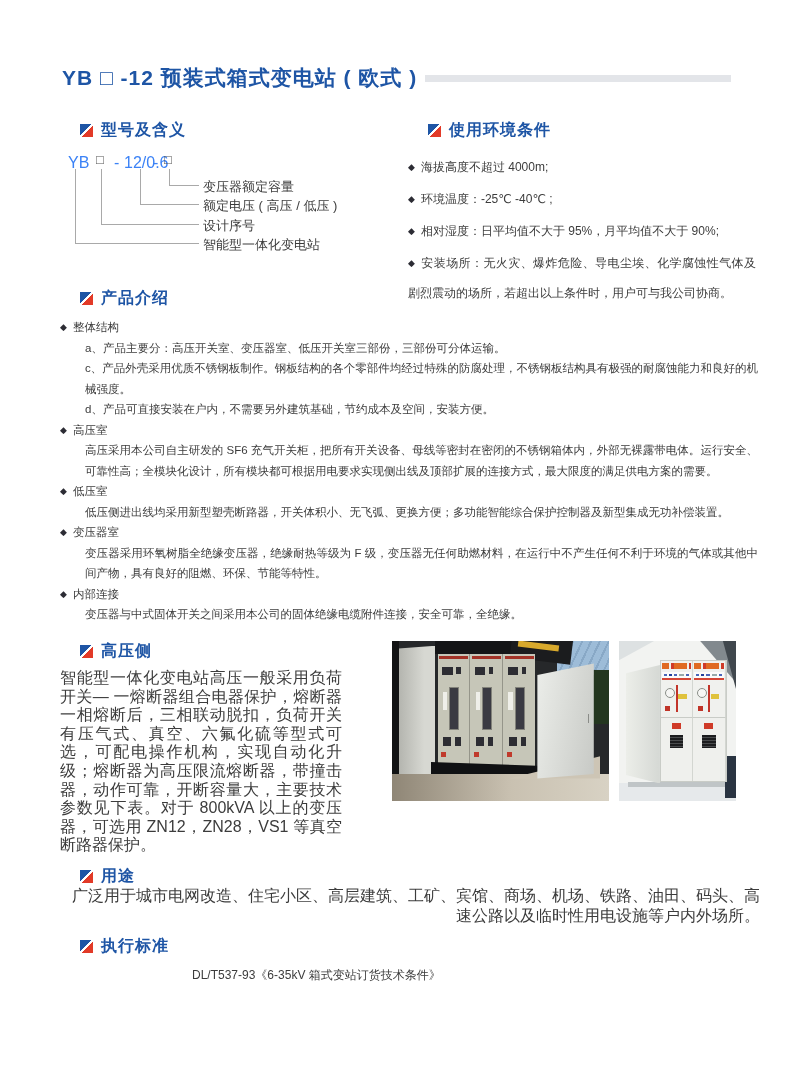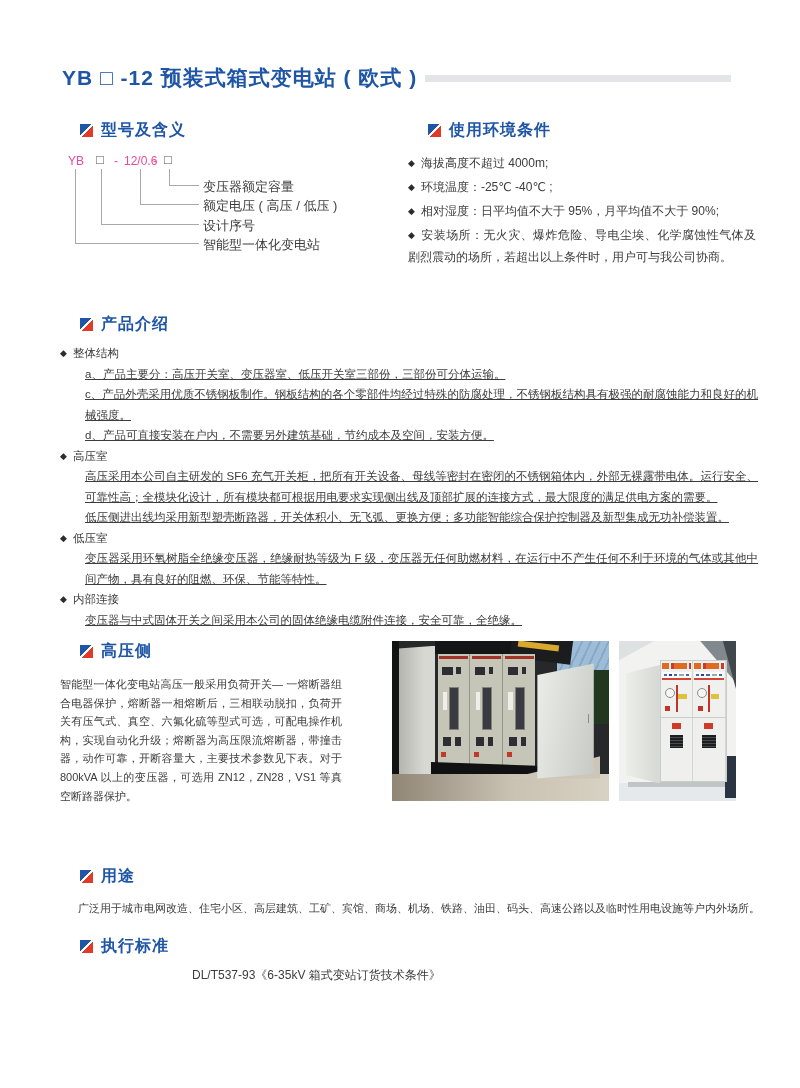--- a/index.html
+++ b/index.html
@@ -12,42 +12,42 @@
 
   
   .sec{position:absolute;}
   .sec-head{display:flex;align-items:center;gap:8px;height:20px;padding-left:20px;}
   .sec-icon{width:13px;height:13px;flex:0 0 13px;
             background:linear-gradient(135deg,#1e55a5 0 45%,#ffffff 45% 55%,#e23a28 55% 100%);}
   .sec-title{font-size:16px;font-weight:bold;color:#1e55a5;letter-spacing:1px;white-space:nowrap;}
 
   
   .diagram{position:relative;height:105px;margin-top:12px;}
-  .cp{position:absolute;font-size:12px;color:#ec4899;}
+  .cp{position:absolute;font-size:16px;color:#3b82f6;}
   .cp-box{font-size:13px;color:#555;top:0;}
   .cp0{left:8px;top:2px;}  .cp1{left:36px;}  .cp2{left:54px;top:2px;}
   .cp3{left:64px;top:2px;} .cp4{left:93px;top:2px;} .cp5{left:104px;}
   .ln{position:absolute;border-left:1px solid #a9a9a9;border-bottom:1px solid #a9a9a9;}
   .ln1{left:109px;top:17px;width:29px;height:16px;}
   .ln2{left:80px;top:17px;width:58px;height:35px;}
   .ln3{left:41px;top:17px;width:97px;height:55px;}
   .ln4{left:15px;top:17px;width:123px;height:74px;}
   .dlabel{position:absolute;left:143px;font-size:13px;color:#3c3c3c;white-space:nowrap;}
   .dlb1{top:26px;} .dlb2{top:45px;} .dlb3{top:65px;} .dlb4{top:84px;}
 
   
   .diamond{font-size:9px;margin-right:6px;color:#2c2c34;vertical-align:1px;}
   .env-list{margin-top:12px;}
-  .env-item{font-size:12px;line-height:22px;margin-bottom:2px;text-align:justify;}
+  .env-item{font-size:12px;line-height:30px;margin-bottom:2px;text-align:justify;}
   .intro-list{margin-top:9px;}
   .blk{font-size:11.5px;line-height:20.5px;text-align:justify;}
-  .blk.sub{padding-left:25px;text-decoration:underline;}
-
-  .hv-para{margin-top:14px;width:282px;font-size:11px;line-height:18.6px;text-align:justify;}
-  .use-para{margin-top:12px;font-size:11px;line-height:20px;}
+  .blk.sub{padding-left:25px;}
+
+  .hv-para{margin-top:8px;width:282px;font-size:16px;line-height:18.6px;text-align:justify;}
+  .use-para{margin-top:0;font-size:16px;line-height:20px;}
   .std-line{font-size:12px;line-height:22px;margin-top:0;}
   .std-lines{margin-top:8px;}
   .std-line2{padding-left:132px;}
 
   
   .photo{position:absolute;overflow:hidden;}
   #photo1{left:392px;top:641px;width:217px;height:160px;background:#26282a;}
   .p1-sky{position:absolute;right:0;top:0;width:24%;height:26%;
           background:repeating-linear-gradient(115deg,#9dbcd8 0 6px,#88a8c6 6px 8px),linear-gradient(#a9c6de,#cfe0ee);}
   .p1-trees{position:absolute;right:0;top:18%;width:10%;height:34%;background:#23361f;}
@@ -154,44 +154,45 @@
 
         <div class="env-item"><span class="diamond">◆</span><span>环境温度：-25℃ -40℃ ;</span></div>
 
         <div class="env-item"><span class="diamond">◆</span><span>相对湿度：日平均值不大于 95%，月平均值不大于 90%;</span></div>
 
         <div class="env-item"><span class="diamond">◆</span><span>安装场所：无火灾、爆炸危险、导电尘埃、化学腐蚀性气体及剧烈震动的场所，若超出以上条件时，用户可与我公司协商。</span></div>
 
     </div>
   </div>
 
-  <div class="sec" id="sec-intro" style="left:60px;top:288px;width:698px;margin-top:26px;">
+  <div class="sec" id="sec-intro" style="left:60px;top:288px;width:698px;">
     <div class="sec-head">
       <span class="sec-icon"></span>
       <span class="sec-title">产品介绍</span>
     </div>
     <div class="intro-list">
 
         <div class="blk bullet"><span class="diamond">◆</span><span>整体结构</span></div>
 
         <div class="blk sub"><span>a、产品主要分：高压开关室、变压器室、低压开关室三部份，三部份可分体运输。</span></div>
 
 
         <div class="blk sub"><span>c、产品外壳采用优质不锈钢板制作。钢板结构的各个零部件均经过特殊的防腐处理，不锈钢板结构具有极强的耐腐蚀能力和良好的机械强度。</span></div>
 
         <div class="blk sub"><span>d、产品可直接安装在户内，不需要另外建筑基础，节约成本及空间，安装方便。</span></div>
 
         <div class="blk bullet"><span class="diamond">◆</span><span>高压室</span></div>
 
         <div class="blk sub"><span>高压采用本公司自主研发的 SF6 充气开关柜，把所有开关设备、母线等密封在密闭的不锈钢箱体内，外部无裸露带电体。运行安全、可靠性高；全模块化设计，所有模块都可根据用电要求实现侧出线及顶部扩展的连接方式，最大限度的满足供电方案的需要。</span></div>
 
+        <div class="blk bullet"><span class="diamond">◆</span><span>低压室</span></div>
+
         <div class="blk sub"><span>低压侧进出线均采用新型塑壳断路器，开关体积小、无飞弧、更换方便；多功能智能综合保护控制器及新型集成无功补偿装置。</span></div>
 
-        <div class="blk bullet"><span class="diamond">◆</span><span>低压室</span></div>
-
+        <div class="blk bullet"><span class="diamond">◆</span><span>变压器室</span></div>
 
         <div class="blk sub"><span>变压器采用环氧树脂全绝缘变压器，绝缘耐热等级为 F 级，变压器无任何助燃材料，在运行中不产生任何不利于环境的气体或其他中间产物，具有良好的阻燃、环保、节能等特性。</span></div>
 
         <div class="blk bullet"><span class="diamond">◆</span><span>内部连接</span></div>
 
         <div class="blk sub"><span>变压器与中式固体开关之间采用本公司的固体绝缘电缆附件连接，安全可靠，全绝缘。</span></div>
 
     </div>
   </div>
 

